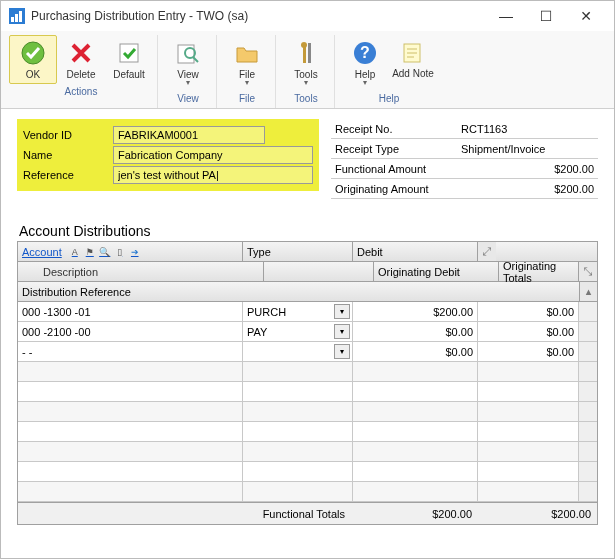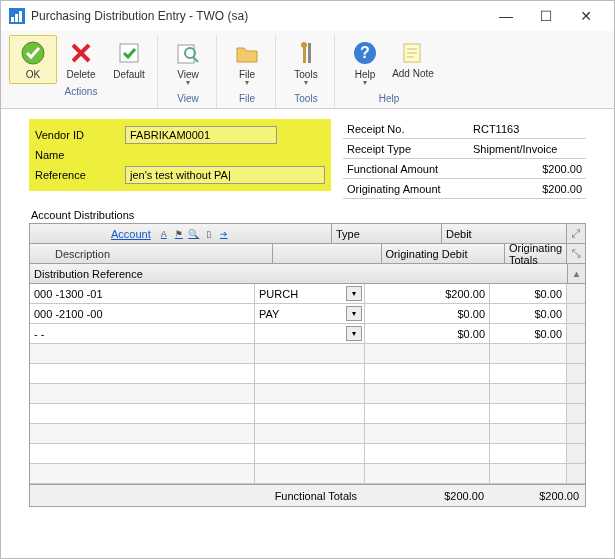--- a/index.html
+++ b/index.html
@@ -10,34 +10,34 @@
 .titlebar .winbtn { width: 40px; height: 22px; text-align: center; color: #333; font-size: 14px; line-height: 22px; cursor: default; }
 .toolbar { display: flex; border-bottom: 1px solid #d0d0d0; background: #f8f8f8; padding: 4px 4px 0 4px; gap:2px;}
 .tgroup { display:flex; flex-direction:column; align-items:center; border-right:1px solid #e0e0e0; padding:0 4px;}
 .tgroup:last-child{border-right:none;}
 .trow { display:flex; }
 .tbtn { display:flex; flex-direction:column; align-items:center; width:48px; padding:3px 2px; font-size:10px; color:#333; border:1px solid transparent; border-radius:2px;}
 .tbtn.ok{border:1px solid #d8c94f;background:#fcf6c7;}
 .tbtn .ico { width:28px; height:28px; margin-bottom:2px; display:flex;align-items:center;justify-content:center;}
 .tbtn .drop::after{content:"▾"; font-size:8px; display:block; color:#666;margin-top:-2px;}
 .tgroup .glabel{font-size:10px;color:#4a6aa0;padding:2px 0 4px;}
-.content { padding:10px 28px; }
+.content { padding:10px 16px; }
 .toprow { display:flex; gap:12px; align-items:flex-start;}
 .leftbox { background:#eeee3c; padding:6px 6px; width:302px;}
 .leftbox .frow{display:flex;align-items:center;height:20px;}
 .leftbox .flabel{width:90px;font-size:11px;}
 .leftbox .fval{flex:1;height:18px;border:1px solid #999;background:#f4f47a;padding:1px 4px;font-size:11px;}
 .rightbox{flex:1;}
 .rightbox .rrow{display:flex;align-items:center;height:20px;border-bottom:1px solid #ccc;}
 .rightbox .rlabel{width:130px;font-size:11px;padding-left:4px;}
 .rightbox .rval{flex:1;text-align:left;font-size:11px;padding-right:4px;}
 .rightbox .rval.num{text-align:right;}
-.sectitle{margin:10px 0 2px 2px;font-size:11px;}
+.sectitle{margin:24px 0 2px 2px;font-size:14px;}
 .grid{border:1px solid #a0a0a0;}
-.grid .ghead{display:flex;background:linear-gradient(#f4f4f4,#e2e2e2);border-bottom:1px solid #a0a0a0;justify-content:flex-end;}
+.grid .ghead{display:flex;background:linear-gradient(#f4f4f4,#e2e2e2);border-bottom:1px solid #a0a0a0;}
 .grid .ghead2{display:flex;background:linear-gradient(#f4f4f4,#e2e2e2);border-bottom:1px solid #a0a0a0;}
 .gh{border-right:1px solid #a0a0a0;padding:2px 4px;height:19px;display:flex;align-items:center;font-size:11px;}
 .gh.acct{width:225px;color:#1257c9;text-decoration:underline;}
 .gh.type{width:110px;}
 .gh.debit{width:125px;}
 .gh.credit{flex:1;}
 .gh.last{border-right:none;width:18px;justify-content:center;background:#e8e8e8;color:#777;}
 .iconrow{display:flex;gap:1px;margin-left:6px;}
 .miniico{width:14px;height:14px;display:flex;align-items:center;justify-content:center;font-size:9px;color:#555;border:1px solid transparent;}
 .grow{display:flex;border-bottom:1px solid #c8c8c8;height:20px;}
@@ -182,20 +182,21 @@
 
 <div class="content">
   <div class="toprow">
     <div class="leftbox">
       <div class="frow">
         <div class="flabel">Vendor ID</div>
         <input class="fval" style="flex: 0 0 130px;" value="FABRIKAM0001">
       </div>
       <div class="frow">
         <div class="flabel">Name</div>
+        <input class="fval" value="Fabrication Company" style="">
       </div>
       <div class="frow">
         <div class="flabel">Reference</div>
         <input class="fval" value="jen's test without PA|" style="">
       </div>
     </div>
     <div class="rightbox">
       <div class="rrow">
           <div class="rlabel">Receipt No.</div>
           <div class="rval">RCT1163</div>

